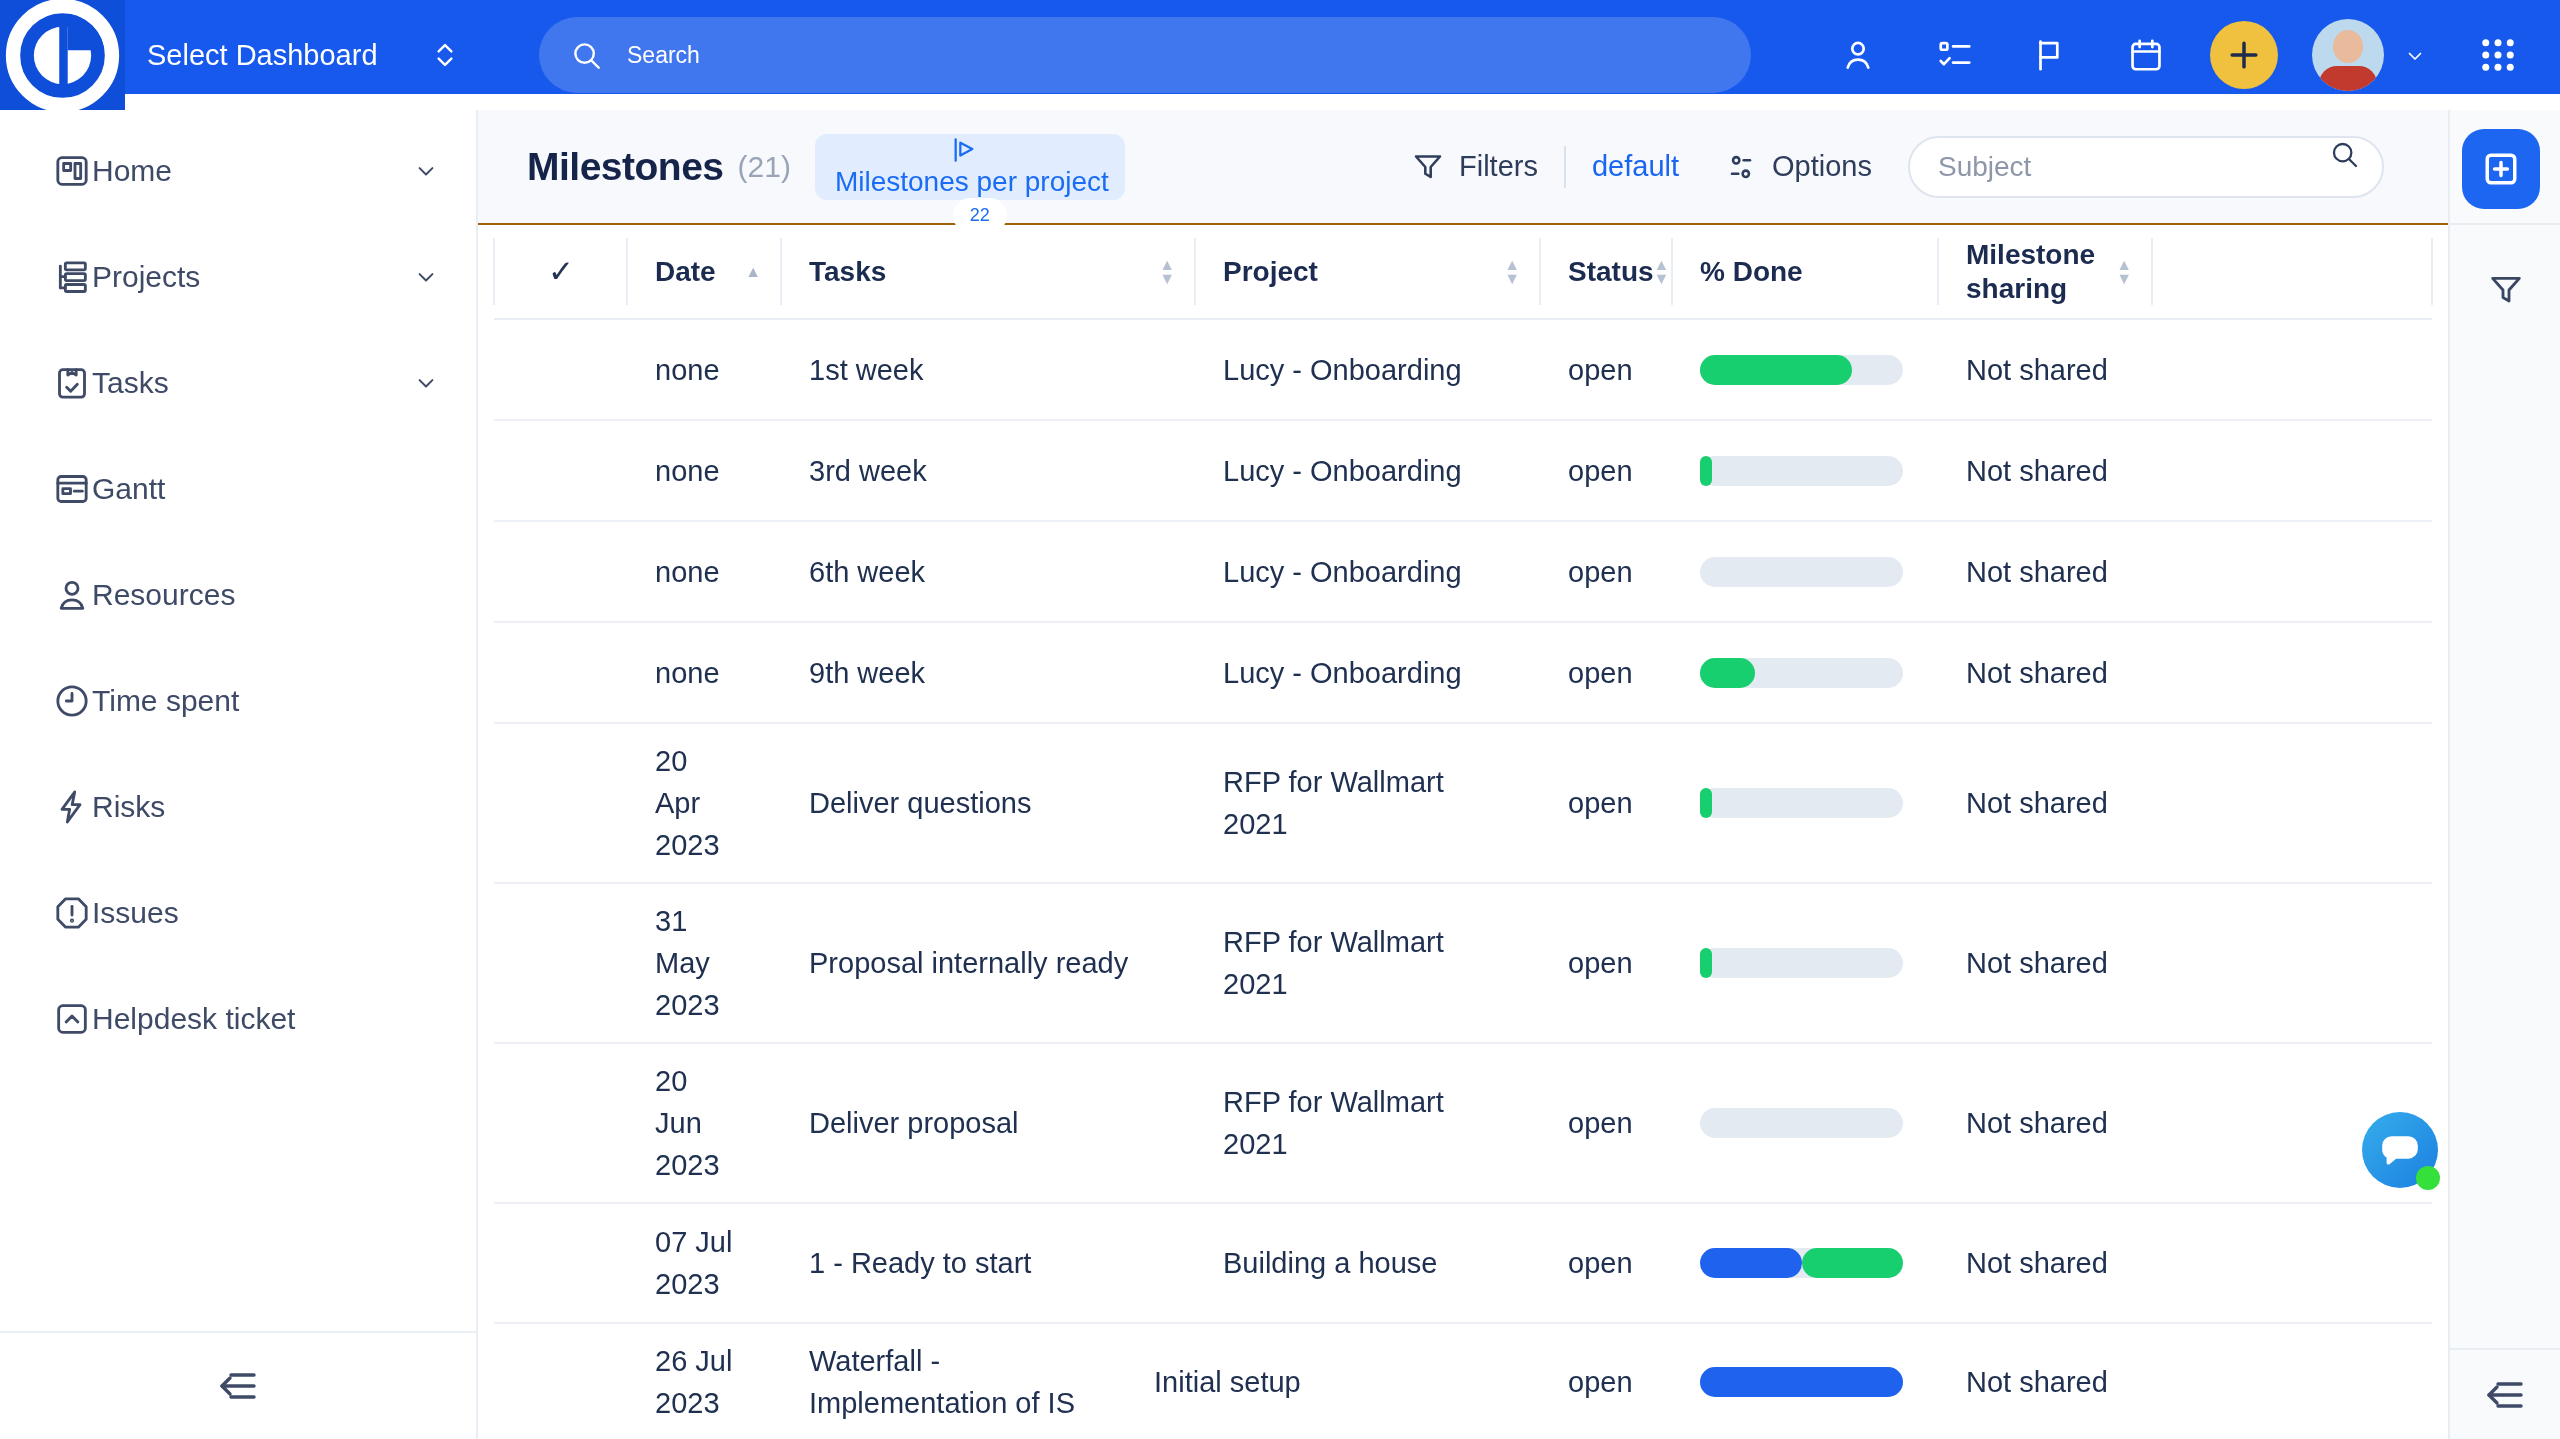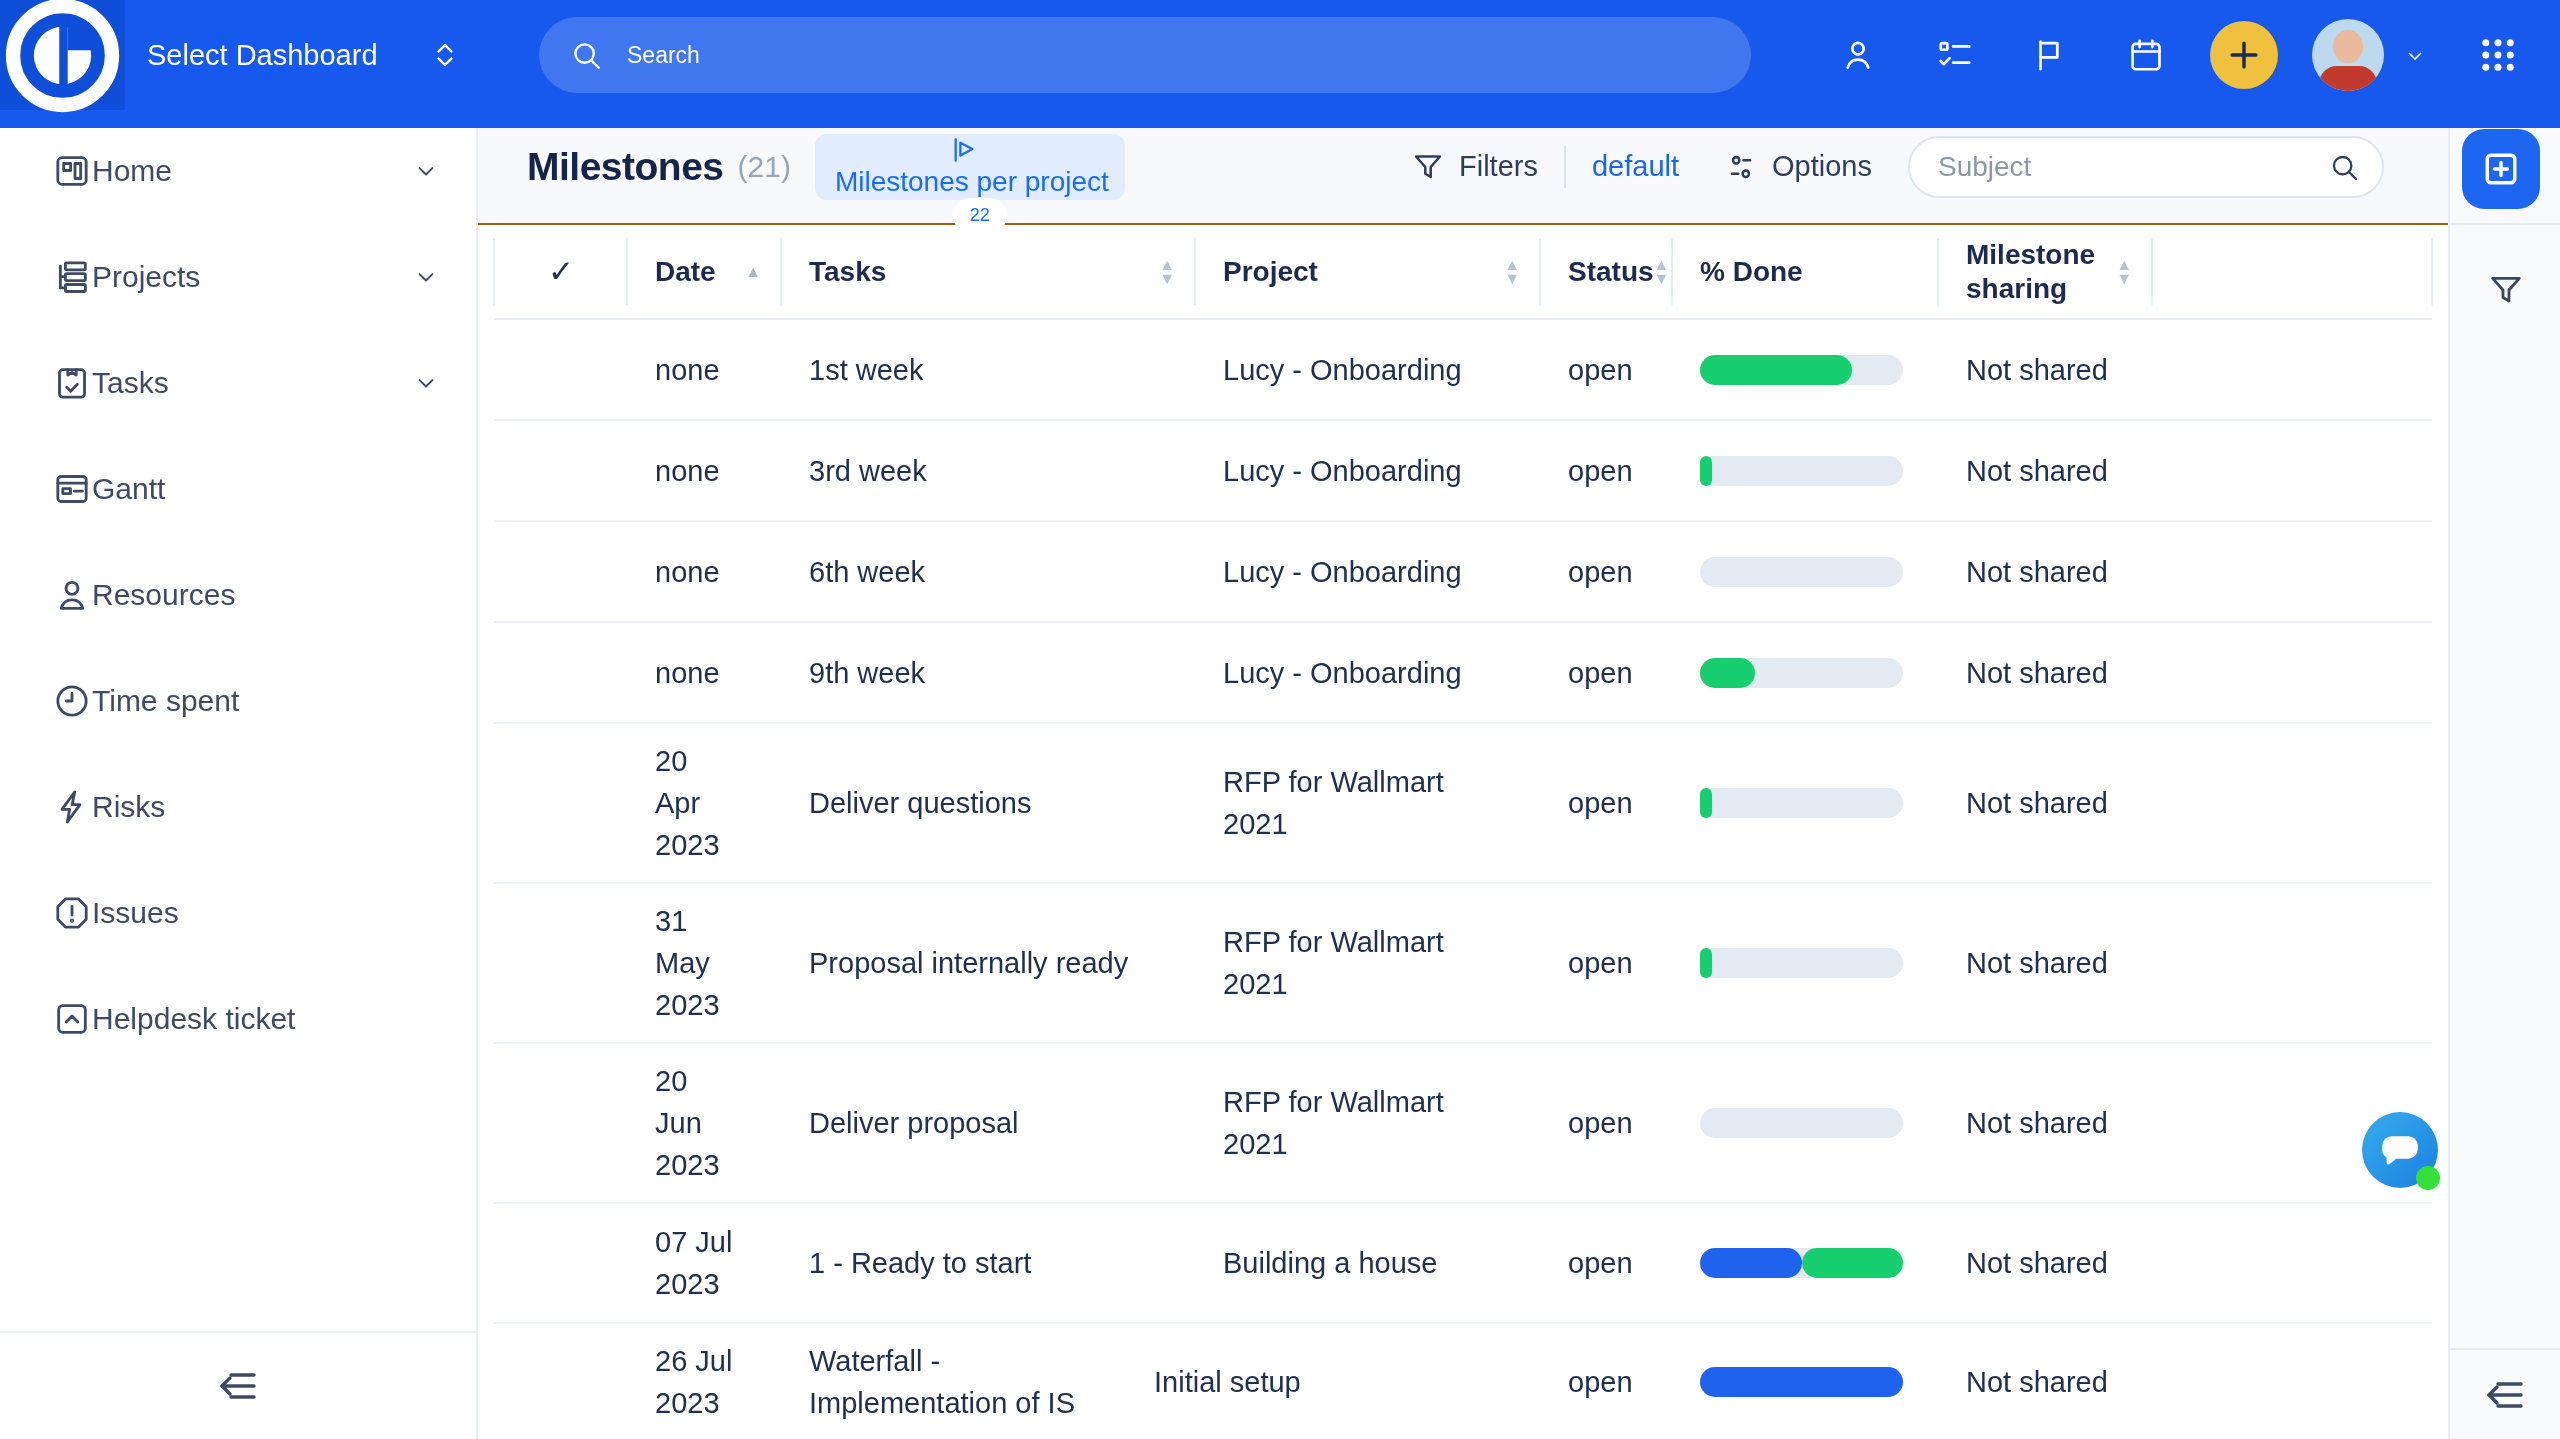--- a/index.html
+++ b/index.html
@@ -1,20 +1,20 @@
 <!DOCTYPE html>
 <html><head>
 <meta charset="utf-8">
 <style>
   * { margin:0; padding:0; box-sizing:border-box; }
   body { background:#e8eaee; font-family:"Liberation Sans", sans-serif; }
   .screen { position:relative; width:2560px; height:1439px; background:#fff; overflow:hidden; }
 
   
-  .topbar { position:absolute; left:0; top:0; width:2560px; height:128px; background:#1659EC; z-index:30; }
+  .topbar { position:absolute; left:0; top:0; width:2560px; height:94px; background:#1659EC; z-index:30; }
   .logo-block { position:absolute; left:0; top:0; width:125px; height:110px; background:#0E4ED9; display:flex; align-items:center; justify-content:center; }
   .logo-block svg { width:86px; height:86px; }
   .dash-select { position:absolute; left:147px; top:0; height:110px; display:flex; align-items:center; gap:50px; color:#fff; font-size:29px; font-weight:500; cursor:pointer; }
   .chev-updown { width:34px; height:46px; color:#fff; }
   .search-pill { position:absolute; left:539px; top:17px; width:1212px; height:76px; border-radius:38px; background:rgba(255,255,255,0.18); display:flex; align-items:center; padding:0 30px; gap:24px; color:#fff; font-size:23px; }
   .search-pill .ticon { width:34px; height:34px; color:#fff; }
   .tb-icon { position:absolute; top:36px; width:38px; height:38px; color:#fff; cursor:pointer; }
   .plus-btn { position:absolute; left:2210px; top:21px; width:68px; height:68px; border-radius:50%; background:#EFC13E; color:#1E2B4C; display:flex; align-items:center; justify-content:center; cursor:pointer; }
   .plus-btn span { width:38px; height:38px; }
   .avatar { position:absolute; left:2312px; top:19px; width:72px; height:72px; border-radius:50%; background:#BCD9EE; overflow:hidden; cursor:pointer; }
@@ -50,21 +50,21 @@
   .page-count { margin-left:14px; font-size:30px; color:#9AA4B7; font-weight:400; }
   .view-pill { margin-left:24px; display:flex; align-items:center; background:#E1EDFE; border-radius:12px; height:66px; padding:0 16px 0 20px; color:#1A6DF3; font-size:28px; font-weight:500; cursor:pointer;flex-direction:column; }
   .view-pill .micon { width:32px; height:32px; margin-right:14px; color:#1A6DF3; }
   .view-badge { margin-left:16px; background:#fff; border-radius:999px; padding:7px 17px; font-size:18px; color:#1A6DF3; }
   .ph-tools { position:absolute; right:64px; top:0; height:113px; display:flex; align-items:center; }
   .tool { display:flex; align-items:center; gap:13px; color:#2F3D5C; font-size:29px; cursor:pointer; }
   .tool .ticon { width:36px; height:36px; color:#2F3D5C; }
   .vdiv { width:2px; height:42px; background:#D9E1EB; margin:0 26px; }
   .preset { color:#1A66F1; font-size:29px; cursor:pointer; }
   .opts { margin-left:44px; }
-  .subject { margin-left:36px; width:476px; height:62px; border:2px solid #DEE5EF; border-radius:31px; background:#fff; display:flex; align-items:center; padding:0 22px 0 28px; }
+  .subject { margin-left:36px; width:476px; height:62px; border:2px solid #DEE5EF; border-radius:31px; background:#fff; display:flex; padding:0 22px 0 28px; }
   .subject input { border:none; outline:none; flex:1; font-size:28px; color:#33405C; background:transparent; font-family:"Liberation Sans", sans-serif; }
   .subject input::placeholder { color:#8D97A9; }
   .subject .ticon { width:32px; height:32px; color:#2F3D5C; cursor:pointer; }
 
   
   .table { position:absolute; left:16px; top:115px; right:16px; }
   .thead { display:flex; height:95px; border-bottom:2px solid #E9EEF5; background:#fff; }
   .hcell { position:relative; display:flex; align-items:center; padding:0 20px 0 28px; color:#1C2B50; font-size:28px; font-weight:600; }
   .hcell::before { content:''; position:absolute; left:-1px; top:13px; bottom:13px; width:2px; background:#E9EEF5; }
   .hcell.last::after { content:''; position:absolute; right:-1px; top:13px; bottom:13px; width:2px; background:#E9EEF5; }

